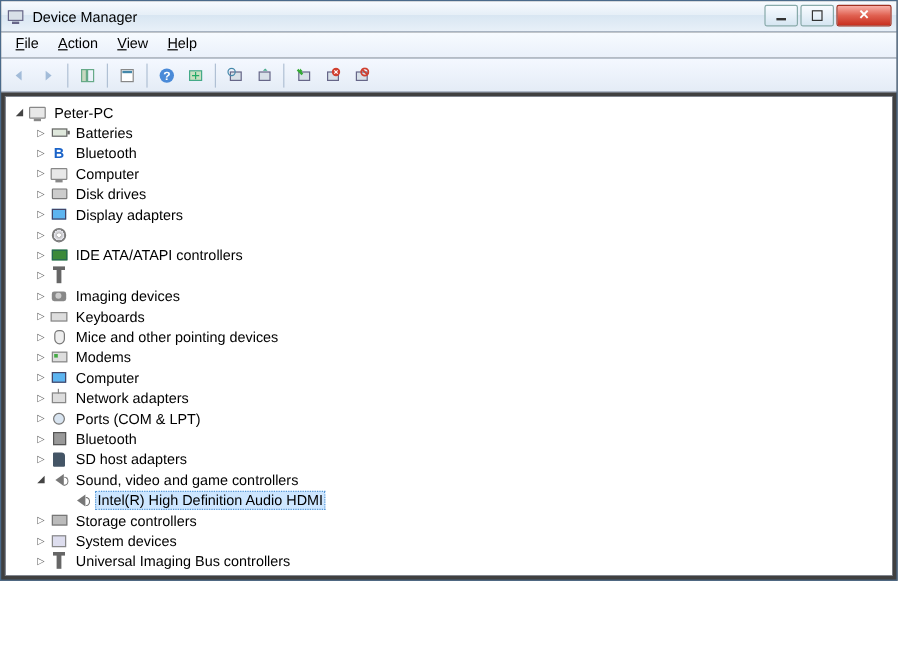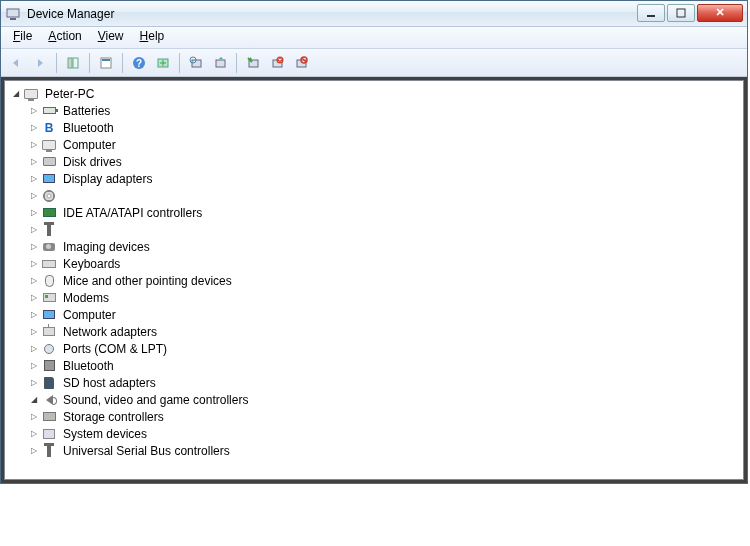--- a/index.html
+++ b/index.html
@@ -337,20 +337,27 @@
         </div>
         <div class="row" style="padding-left: 24px;">
           <span class="expander">
             <span class="tri-open">◢</span>
           </span>
           <span class="node-icon">
             <span class="ico-snd"></span>
           </span>
           <span class="node-label">Sound, video and game controllers</span>
         </div>
+        <div class="row selected" style="padding-left: 42px;">
+          <span class="expander spacer"></span>
+          <span class="node-icon">
+            <span class="ico-snd"></span>
+          </span>
+          <span class="node-label">Intel(R) High Definition Audio HDMI</span>
+        </div>
         <div class="row" style="padding-left: 24px;">
           <span class="expander">
             <span class="tri-closed">▷</span>
           </span>
           <span class="node-icon">
             <span class="ico-stor"></span>
           </span>
           <span class="node-label">Storage controllers</span>
         </div>
         <div class="row" style="padding-left: 24px;">
@@ -362,18 +369,18 @@
           </span>
           <span class="node-label">System devices</span>
         </div>
         <div class="row" style="padding-left: 24px;">
           <span class="expander">
             <span class="tri-closed">▷</span>
           </span>
           <span class="node-icon">
             <span class="ico-usb"></span>
           </span>
-          <span class="node-label">Universal Serial Bus controllers</span>
+          <span class="node-label">Universal Imaging Bus controllers</span>
         </div>
       </div>
   </div>
 
 </div>
 
 </body></html>

